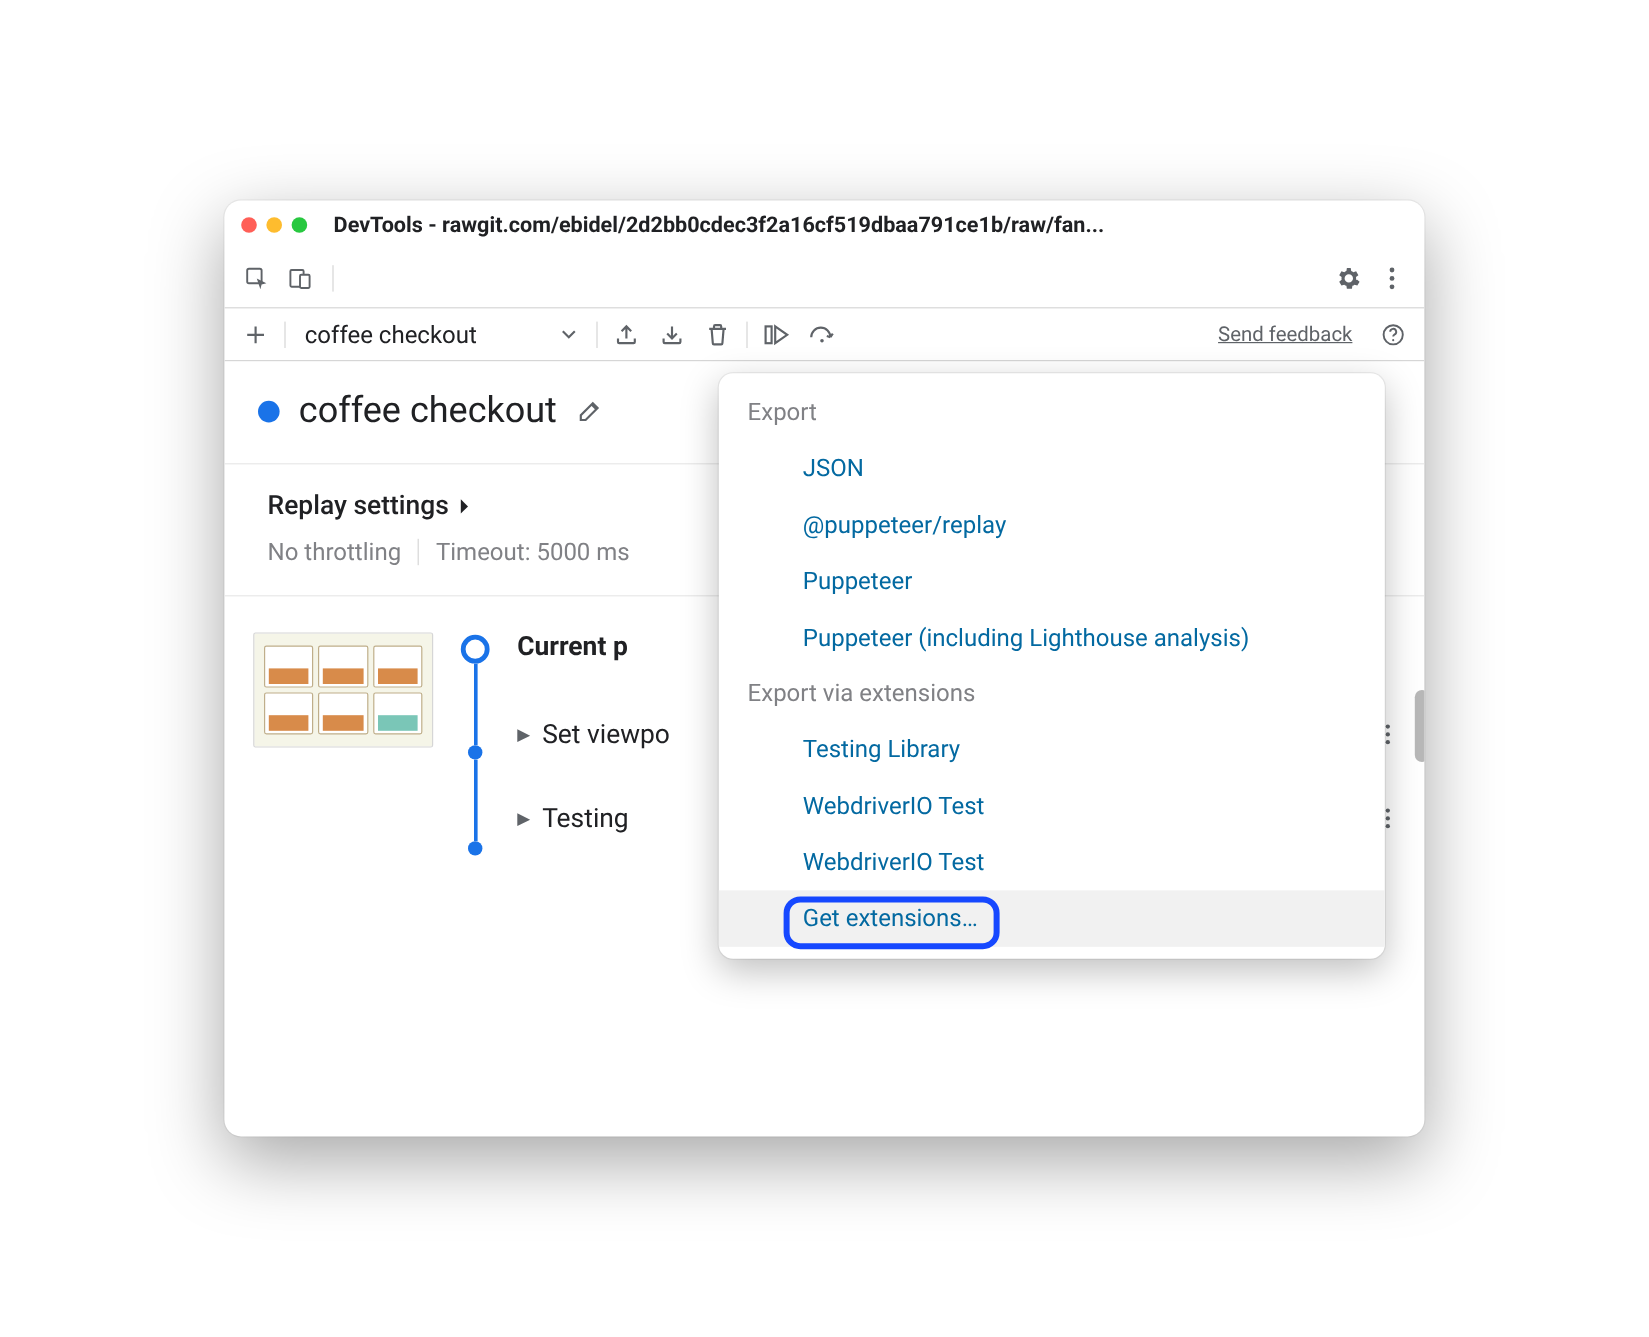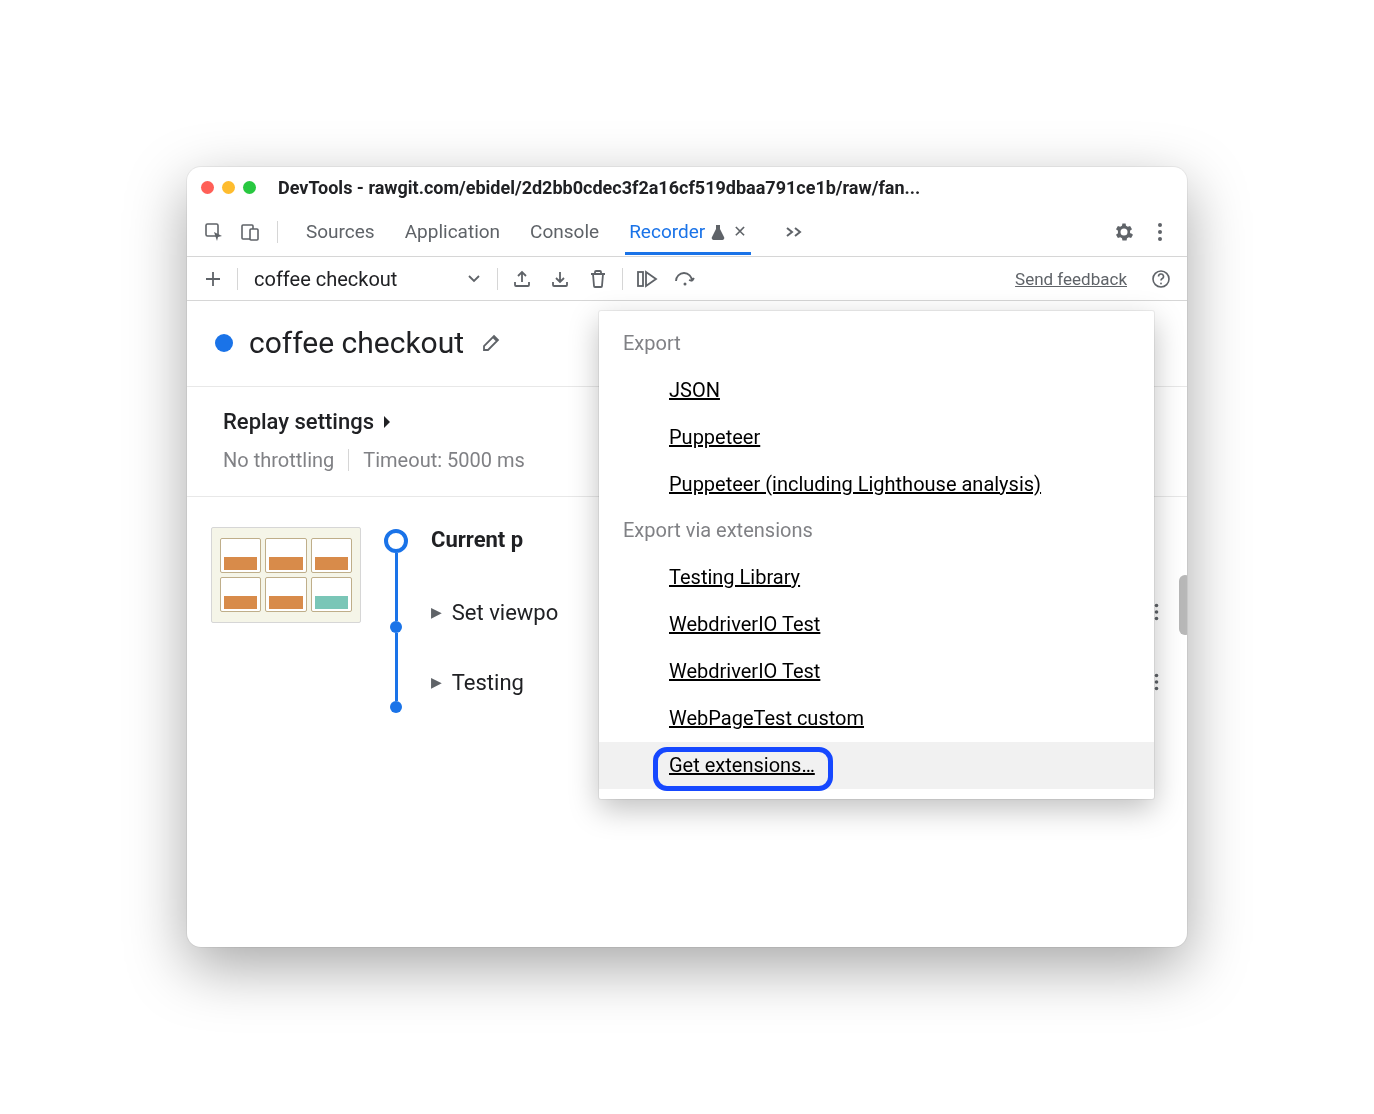--- a/index.html
+++ b/index.html
@@ -113,26 +113,26 @@
     .step-kebab { margin-left: auto; color: #5f6368; padding-right: 4px; margin-right: -4px; }
 
     
     .dropdown {
       position: absolute;
       top: 144px;
       left: 412px;
       width: 555px;
       background: #fff;
       box-shadow: 0 10px 30px rgba(0,0,0,0.25), 0 0 0 1px rgba(0,0,0,0.06);
-      border-radius: 2px;
+      border-radius: 12px;
       padding: 16px 0 10px 0;
       z-index: 50;
     }
     .dd-header { color: #808185; font-size: 20px; padding: 4px 24px 12px 24px; }
-    .dd-item { font-size: 20px; color: #000000; padding: 10px 24px 10px 70px; cursor: pointer; line-height: 1.35; text-decoration: underline; }
+    .dd-item { font-size: 20px; color: #0369a1; padding: 10px 24px 10px 70px; cursor: pointer; line-height: 1.35; }
     .dd-item.hovered { background: #f1f1f1; }
     .dd-highlight {
       position: absolute;
       left: 54px;
       bottom: 8px;
       border: 5px solid #1648ff;
       border-radius: 14px;
       padding: 4px 12px 6px 12px;
       pointer-events: none;
     }
@@ -171,45 +171,20 @@
           <path d="M10 10 L18 14 L14 15 L13 19 Z" fill="#5f6368" stroke="none"></path>
         </svg>
     </div>
     <div class="iconbtn">
       <svg width="20" height="20" viewBox="0 0 20 20" fill="none" stroke="#5f6368" stroke-width="1.6">
           <rect x="2" y="3" width="11" height="14" rx="1"></rect>
           <rect x="10" y="7" width="8" height="11" rx="1" fill="#fff"></rect>
         </svg>
     </div>
     <div class="sep"></div>
-    <div class="tabs">
-      <div class="tab">
-          <span>Sources</span>
-        </div>
-      <div class="tab">
-          <span>Application</span>
-        </div>
-      <div class="tab">
-          <span>Console</span>
-        </div>
-      <div class="tab active">
-        <span>Recorder</span>
-        <span>
-          <svg width="14" height="16" viewBox="0 0 14 16" fill="#5f6368">
-              <path d="M5 1h4v4l4 8a2 2 0 0 1-1.8 3H2.8A2 2 0 0 1 1 13l4-8V1z"></path>
-            </svg>
-        </span>
-        <span class="closex">✕</span>
-      </div>
-      <div class="iconbtn" style="margin-left:6px;">
-        <svg width="18" height="14" viewBox="0 0 18 14" fill="none" stroke="#5f6368" stroke-width="2">
-            <path d="M2 3l5 4-5 4M10 3l5 4-5 4"></path>
-          </svg>
-      </div>
-    </div>
     <div class="spacer"></div>
     <div class="iconbtn">
       <svg width="20" height="20" viewBox="0 0 20 20" fill="#5f6368">
           <path d="M10 6.5A3.5 3.5 0 1 0 10 13.5 3.5 3.5 0 1 0 10 6.5M17 11.2l2 1.5-1.9 3.3-2.3-.8a7 7 0 0 1-1.8 1l-.4 2.4H8.4L8 16.2a7 7 0 0 1-1.8-1l-2.3.8L2 12.7l2-1.5a7 7 0 0 1 0-2.4l-2-1.5L3.9 4l2.3.8a7 7 0 0 1 1.8-1L8.4 1.4h3.2l.4 2.4a7 7 0 0 1 1.8 1l2.3-.8L18 7.3l-2 1.5a7 7 0 0 1 0 2.4z"></path>
         </svg>
     </div>
     <div class="iconbtn">
       <svg width="6" height="20" viewBox="0 0 6 20" fill="#5f6368">
           <circle cx="3" cy="3" r="2"></circle>
           <circle cx="3" cy="10" r="2"></circle>
@@ -341,27 +316,27 @@
               <circle cx="2.5" cy="15.5" r="1.8"></circle>
             </svg>
         </span>
       </div>
     </div>
   </div>
 
   <div class="dropdown">
     <div class="dd-header">Export</div>
     <div class="dd-item">JSON</div>
+    <div class="dd-item">@puppeteer/replay</div>
     <div class="dd-item">Puppeteer</div>
     <div class="dd-item">Puppeteer (including Lighthouse analysis)</div>
     <div class="dd-header" style="padding-top:10px;">Export via extensions</div>
     <div class="dd-item">Testing Library</div>
     <div class="dd-item">WebdriverIO Test</div>
     <div class="dd-item">WebdriverIO Test</div>
-    <div class="dd-item">WebPageTest custom</div>
     <div class="dd-item hovered">Get extensions…</div>
     <div class="dd-highlight">
       <span class="dd-highlight-inner">Get extensions…</span>
     </div>
   </div>
 
   <div class="right-scroll"></div>
 
 </div>
 

